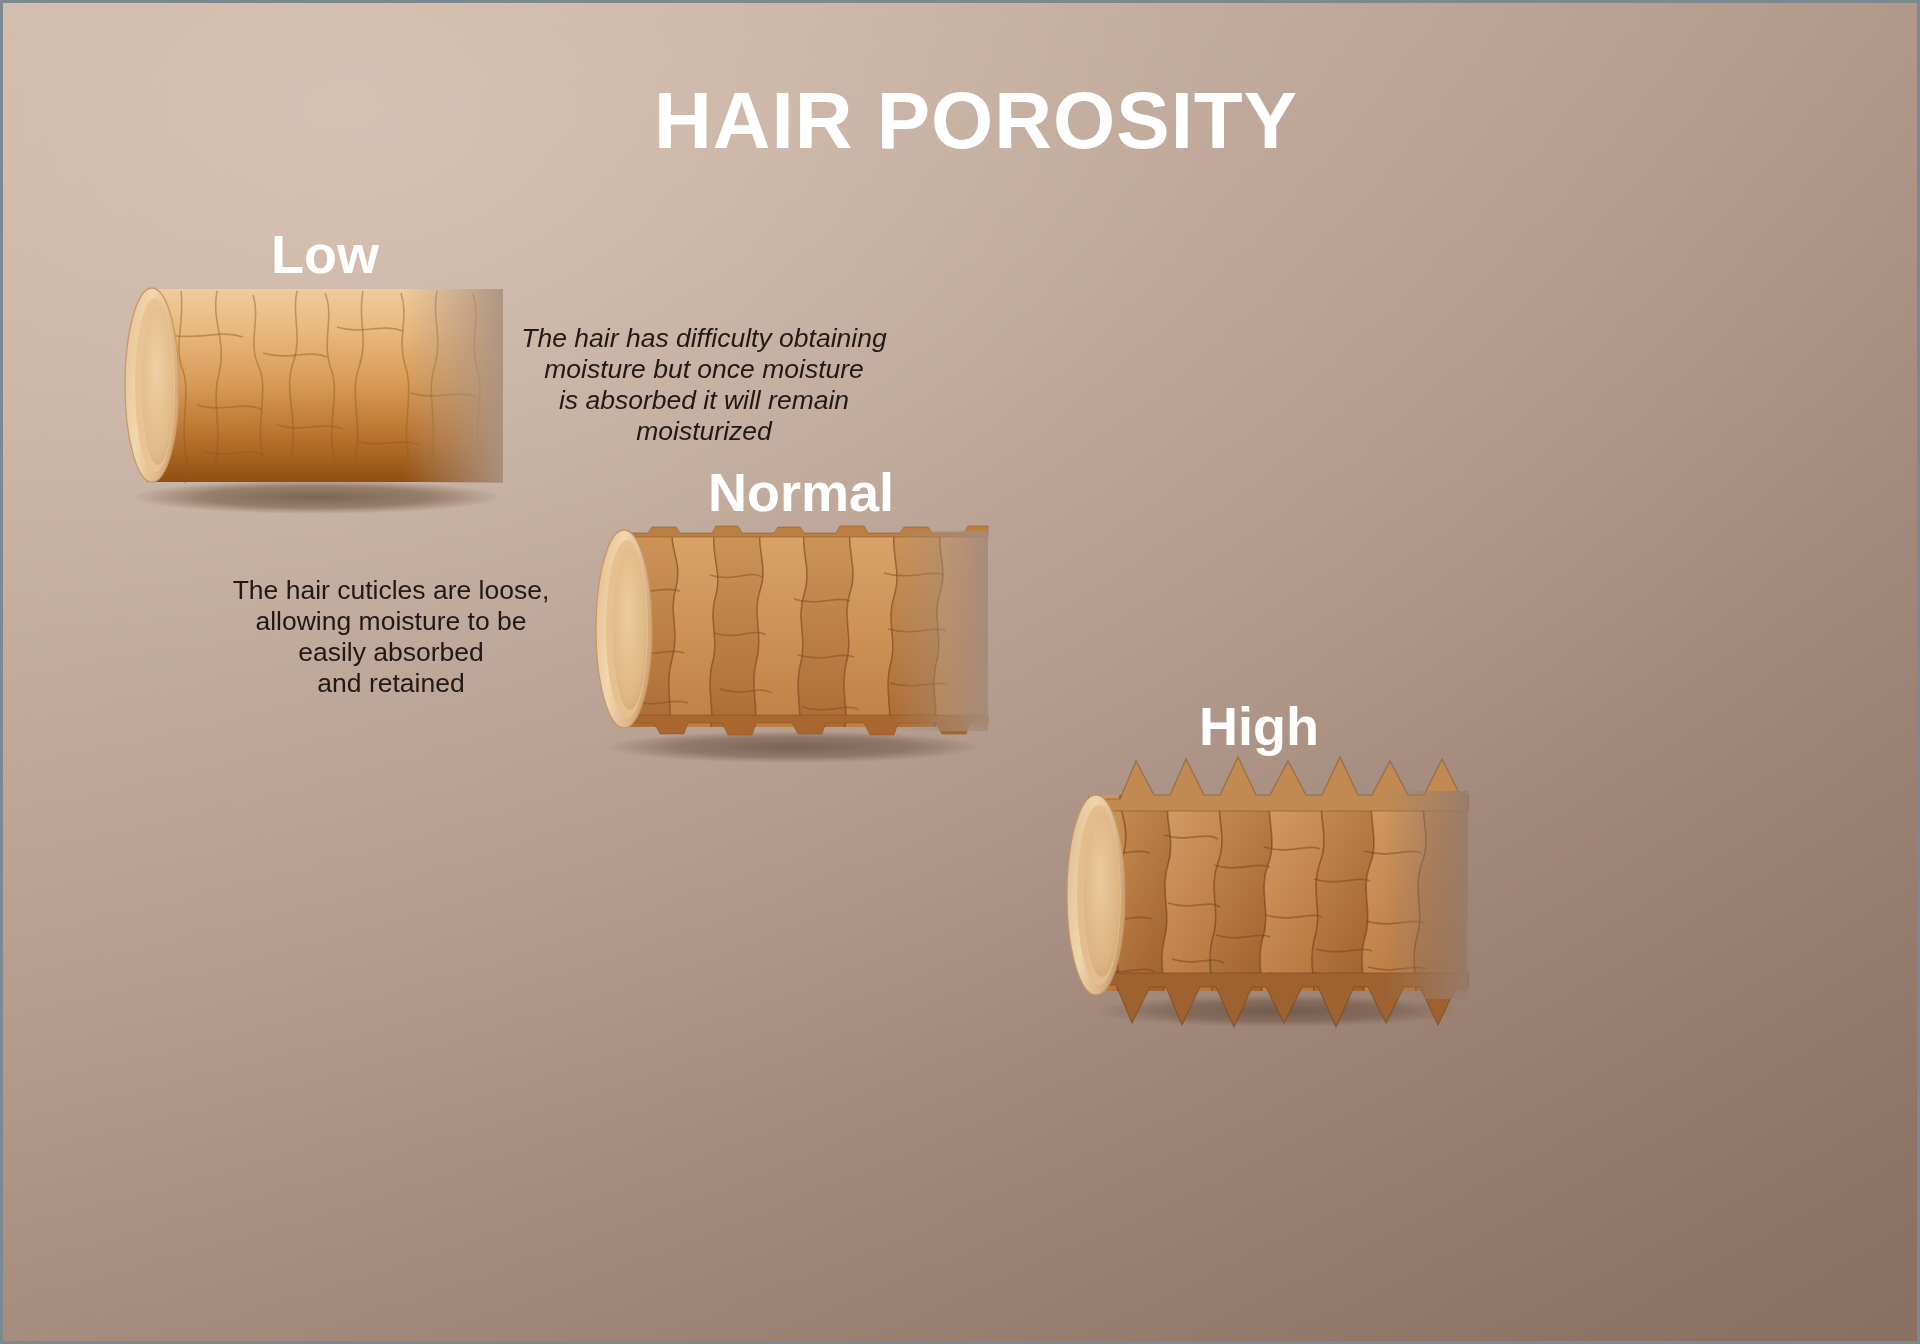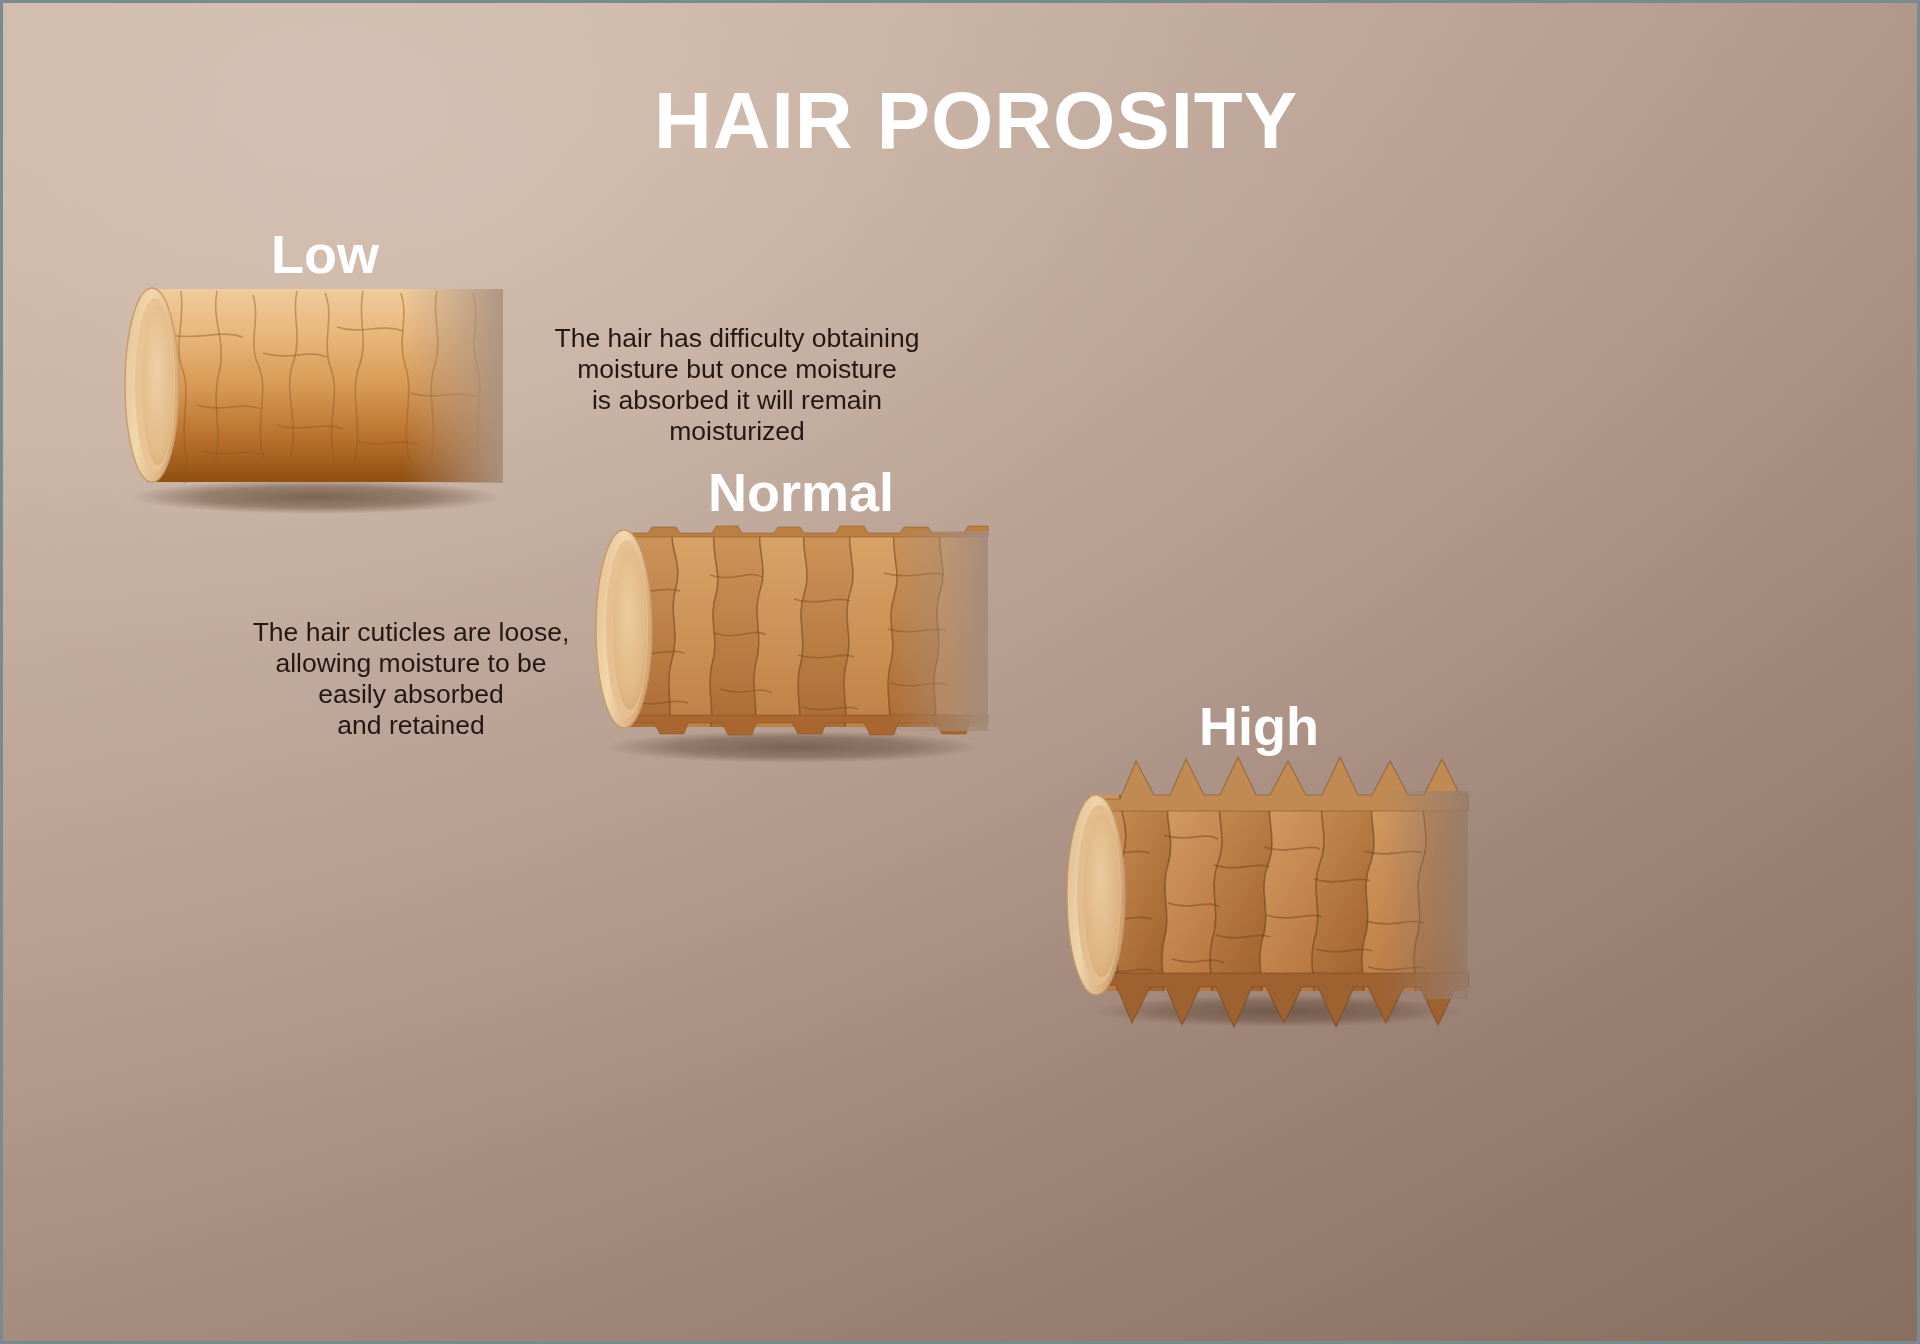--- a/index.html
+++ b/index.html
@@ -52,22 +52,22 @@
   #label-high   { left: 1196px; top: 696px; }
 
   .desc {
     position: absolute;
     color: #231815;
     font-size: 26.5px;
     line-height: 1.17;
     text-align: center;
     white-space: pre-line;
   }
-  #desc-low    { left: 544px;  top: 320px;  width: 380px; }
-  #desc-normal { left: 238px;  top: 572px;  width: 340px; margin-top: 42px; }
+  #desc-low    { left: 511px;  top: 320px;  width: 380px; font-style: italic; }
+  #desc-normal { left: 218px;  top: 572px;  width: 340px; }
   #desc-high   { left: 800px;  top: 818px;  width: 260px; }
 
   
   .strand { position: absolute; }
   .strand svg { display: block; overflow: visible; }
 
   #strand-low    { left: 108px;  top: 272px; }
   #strand-normal { left: 585px;  top: 512px; }
   #strand-high   { left: 1055px; top: 752px; }
 </style>

